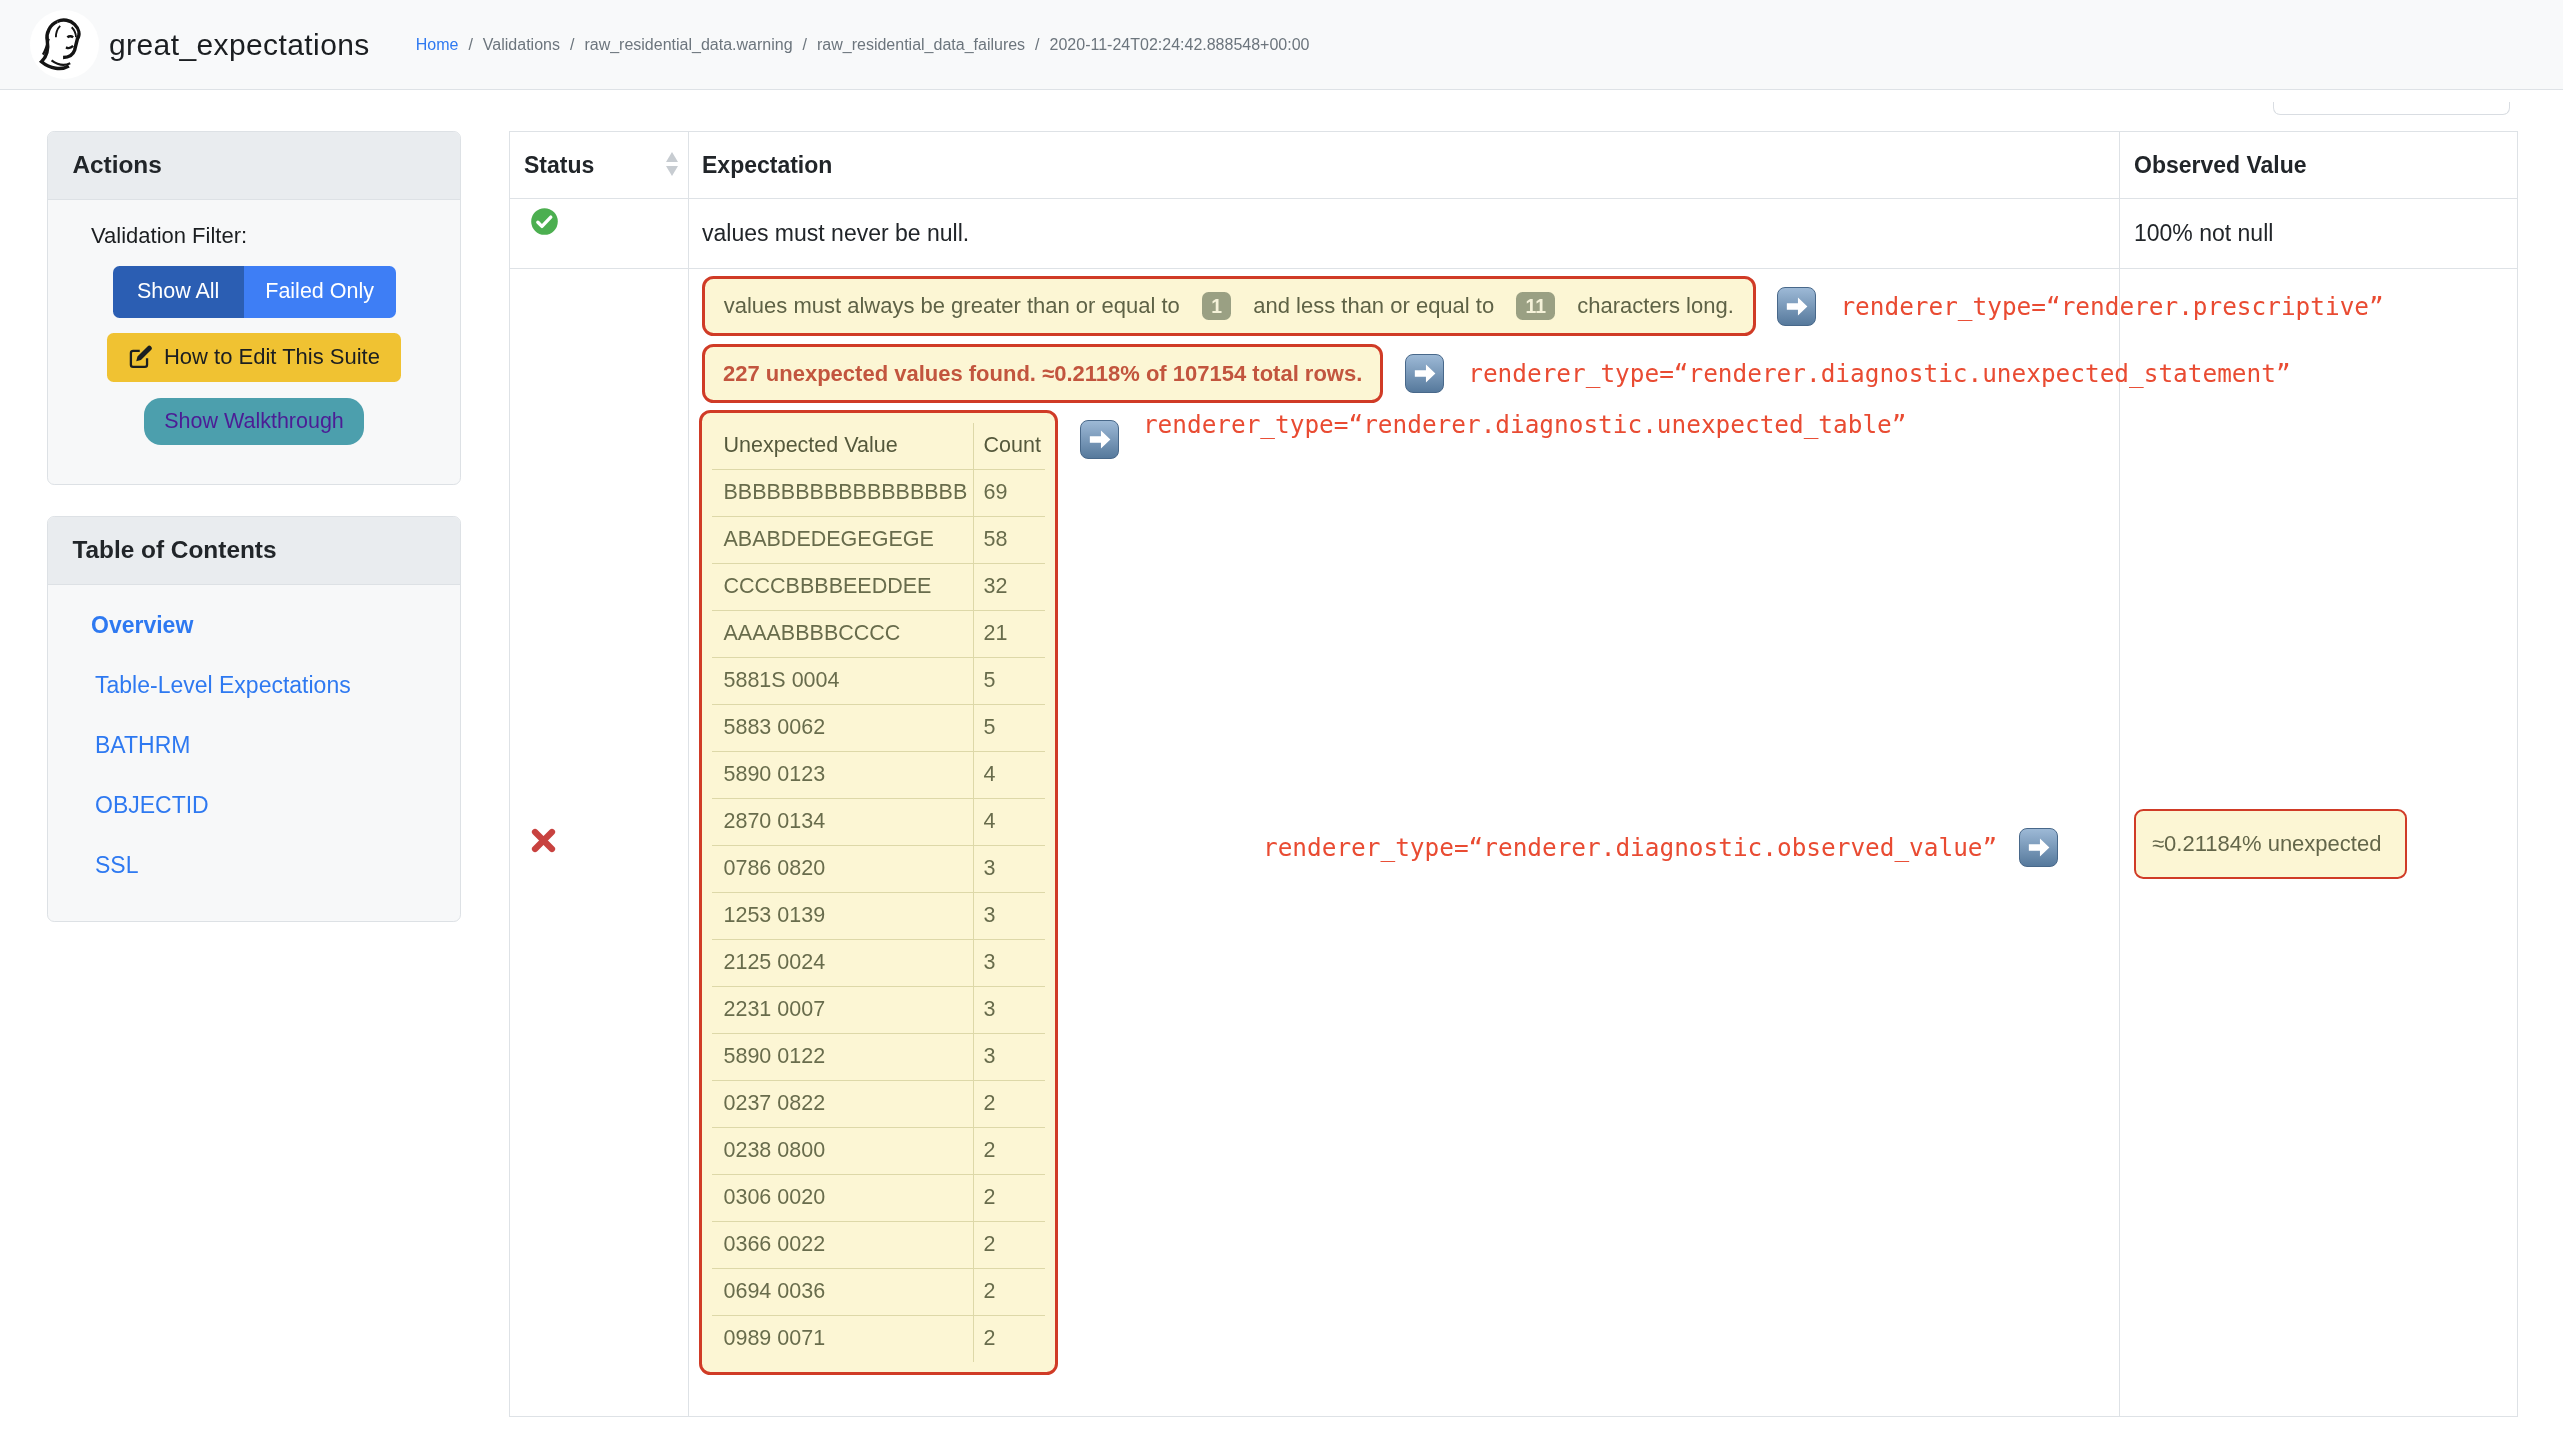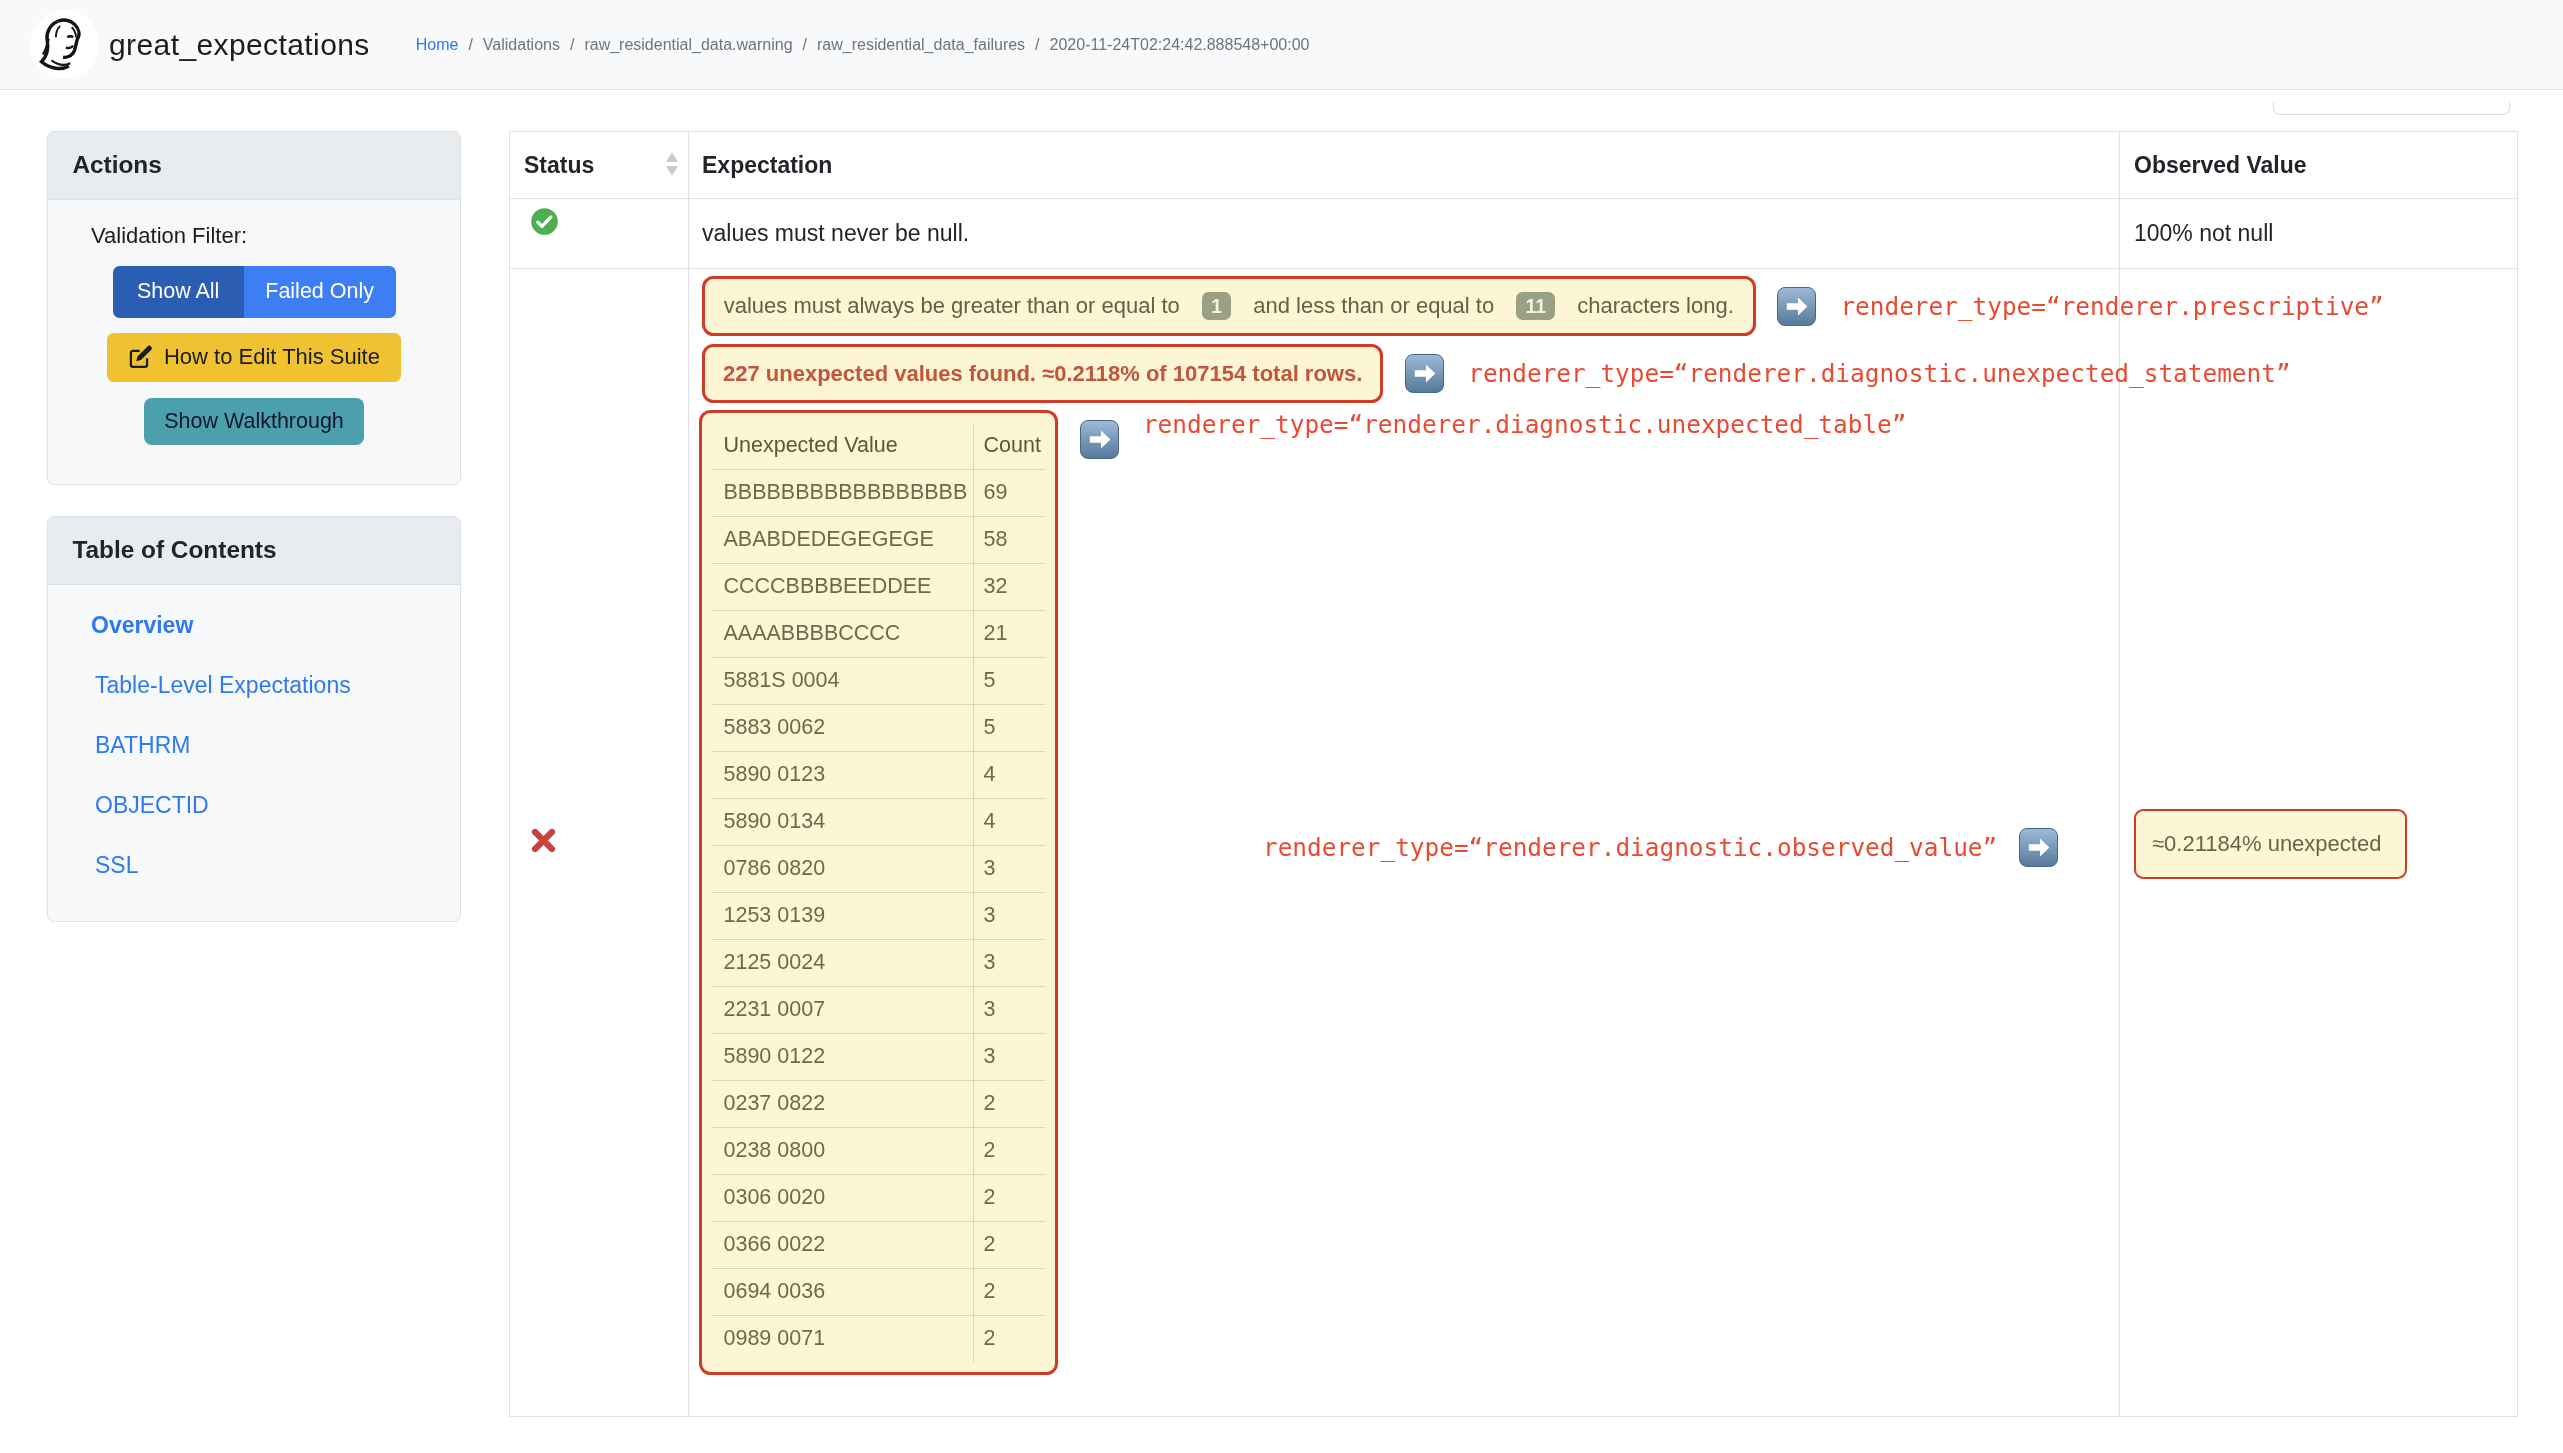--- a/index.html
+++ b/index.html
@@ -31,21 +31,21 @@
   .actions-body { padding:23px 26px 39px; }
   .filter-label { font-size:22px; margin:0 0 17px 17px; color:#1b1e21; }
   .btn-group { display:flex; width:fit-content; margin:0 auto; border-radius:6.5px; overflow:hidden; }
   .btn { border:none; cursor:pointer; font-family:"Liberation Sans", sans-serif; }
   .btn-showall { background:var(--btn-showall-bg); color:#fff; font-size:21.5px; padding:13.6px 24.4px; }
   .btn-failedonly { background:var(--btn-failedonly-bg); color:#fff; font-size:21.5px; padding:13.6px 21.5px; }
   .btn-edit { display:flex; align-items:center; gap:11.5px; margin:15px auto 0;
               background:var(--btn-edit-bg); color:#1b1e21; font-size:22px;
               padding:11.5px 21.5px; border-radius:6.5px; }
   .btn-walkthrough { display:block; margin:16.5px auto 0; background:var(--btn-walkthrough-bg);
-                     color:#0f172a; font-size:21.5px; padding:10.8px 20px; border-radius:8px; }
+                     color:#4c1d95; font-size:21.5px; padding:10.8px 20px; border-radius:17px; }
   .toc-body { padding:27px 0 42px; }
   .toc-link { display:block; font-size:23px; color:var(--link-blue); text-decoration:none;
               margin:0 0 33px 47px; }
   .toc-link:last-child { margin-bottom:0; }
   .toc-link.active { font-weight:700; margin-left:43px; }
 
   
   .vtable { position:absolute; left:509px; top:131px; width:2009px; height:1286px;
             border:1.4px solid var(--border-gray); }
   .vline { position:absolute; top:0; bottom:0; width:1.4px; background:var(--border-gray); }
@@ -253,21 +253,21 @@
                 <td>5883 0062</td>
                 <td class="cnt">5</td>
               </tr>
 
               <tr>
                 <td>5890 0123</td>
                 <td class="cnt">4</td>
               </tr>
 
               <tr>
-                <td>5890 0134</td>
+                <td>2870 0134</td>
                 <td class="cnt">4</td>
               </tr>
 
               <tr>
                 <td>0786 0820</td>
                 <td class="cnt">3</td>
               </tr>
 
               <tr>
                 <td>1253 0139</td>

